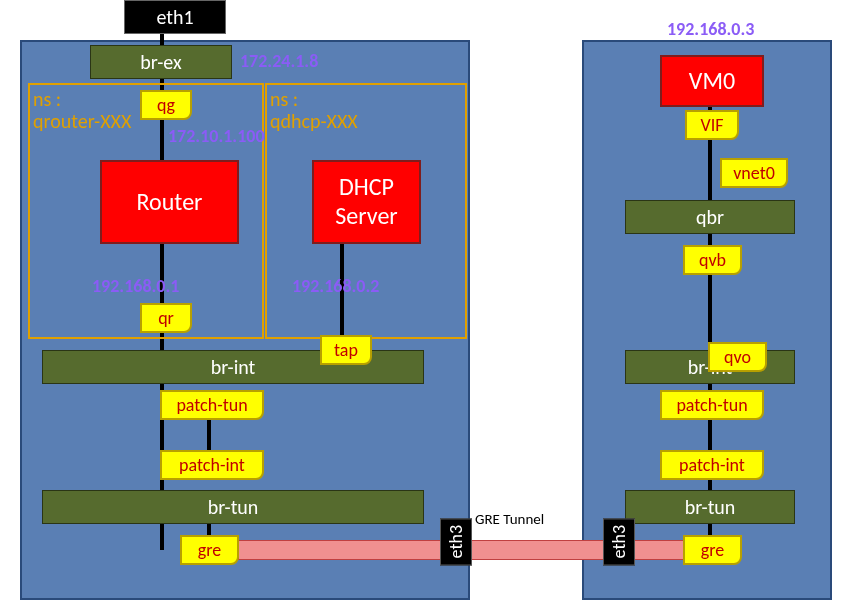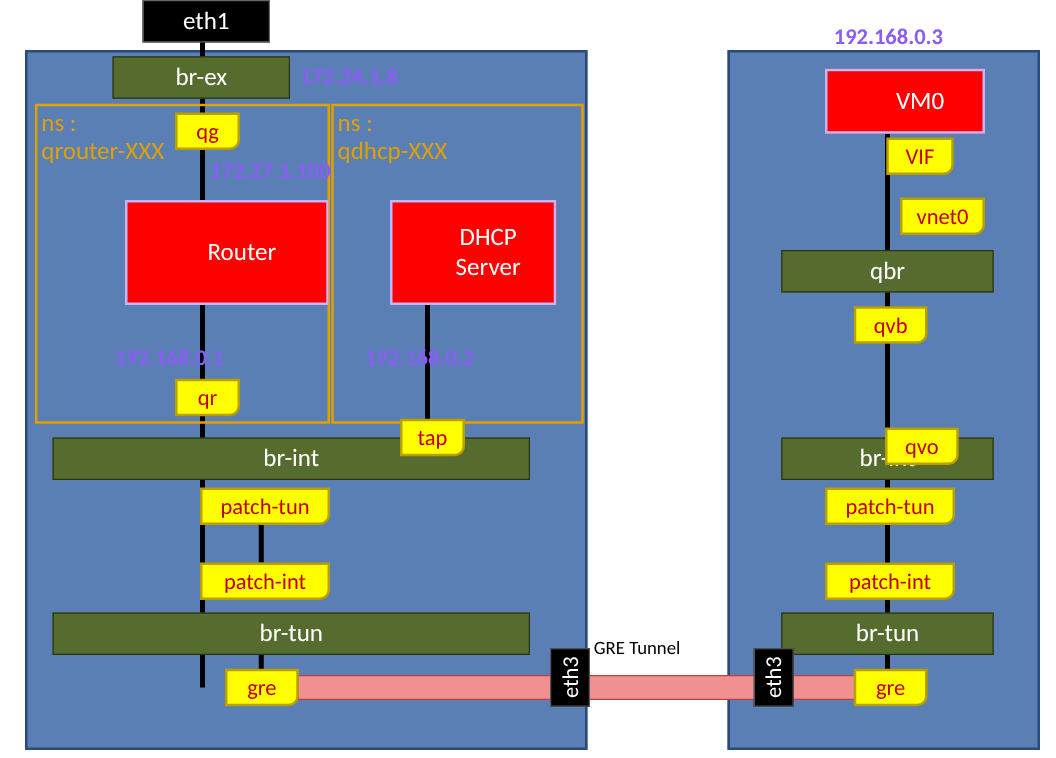--- a/index.html
+++ b/index.html
@@ -52,30 +52,29 @@
     font-size: 18px;
     text-align: center;
     padding: 2px 0;
     z-index: 6;
     border-radius: 0 0 8px 0;
   }
 
   .redbox {
     position: absolute;
     background: #ff0000;
-    border: 2px solid #c4b5fd;
-    color: #fff;
-    font-size: 20px;
+    border: 2px solid #7f1d1d;
+    color: #fff;
+    font-size: 24px;
     text-align: center;
     display: flex;
     align-items: center;
     justify-content: center;
     z-index: 5;
     line-height: 1.2;
-    padding-left: 24px;
   }
 
   .ns-box {
     position: absolute;
     border: 2px solid #e0a000;
     background: transparent;
     z-index: 4;
   }
   .ns-label {
     position: absolute;
@@ -127,42 +126,42 @@
     z-index: 7;
     border: 1px solid #555;
     transform: rotate(180deg);
   }
 </style>
 </head>
 <body>
 
 <div class="host host-left"></div>
 
-<div class="eth-top" style="left:114px; top:0px;">eth1</div>
+<div class="eth-top" style="left:124px; top:0px;">eth1</div>
 
 <div class="line-v" style="left:160px; top:30px; height:520px;"></div>
 <div class="line-v" style="left:340px; top:160px; height:200px;"></div>
 
 <div class="bridge" style="left:90px; top:45px; width:140px;">br-ex</div>
 <div class="ip-label" style="left:240px; top:50px;">172.24.1.8</div>
 
 <div class="ns-box" style="left:28px; top:83px; width:232px; height:252px;"></div>
 <div class="ns-label" style="left:33px; top:88px;">
   <span>ns :</span><br>
   <span>qrouter-XXX</span>
 </div>
 
 <div class="ns-box" style="left:265px; top:83px; width:198px; height:252px;"></div>
 <div class="ns-label" style="left:270px; top:88px;">
   <span>ns :</span><br>
   <span>qdhcp-XXX</span>
 </div>
 
 <div class="port" style="left:140px; top:90px; width:48px;">qg</div>
-<div class="ip-label" style="left:168px; top:125px;">172.27.1.100</div>
+<div class="ip-label" style="left:168px; top:125px;">172.10.1.100</div>
 
 <div class="redbox" style="left:100px; top:160px; width:135px; height:80px;">Router</div>
 
 <div class="redbox" style="left:300px; top:160px; width:105px; height:80px; white-space:pre-line;margin-left:12px;">DHCP
 Server</div>
 
 <div class="ip-label" style="left:92px; top:275px;">192.168.0.1</div>
 <div class="port" style="left:140px; top:303px; width:48px;">qr</div>
 
 <div class="ip-label" style="left:292px; top:275px;">192.168.0.2</div>
@@ -178,21 +177,21 @@
 <div class="line-v" style="left:207px; top:515px; height:25px;"></div>
 <div class="port" style="left:180px; top:535px; width:55px;">gre</div>
 
 <div class="host host-right"></div>
 
 <div class="ip-label" style="left:667px; top:18px;">192.168.0.3</div>
 
 <div class="line-v" style="left:708px; top:95px; height:450px;"></div>
 
 <div class="redbox" style="left:660px; top:55px; width:100px; height:48px;">VM0</div>
-<div class="port" style="left:709px; top:110px; width:50px;">VIF</div>
+<div class="port" style="left:685px; top:110px; width:50px;">VIF</div>
 <div class="port" style="left:678px; top:158px; width:64px;margin-left:42px;">vnet0</div>
 
 <div class="bridge" style="left:625px; top:200px; width:168px;">qbr</div>
 
 <div class="port" style="left:683px; top:245px; width:55px;">qvb</div>
 <div class="port" style="left:708px; top:295px; width:55px;margin-top:47px;">qvo</div>
 
 <div class="bridge" style="left:625px; top:350px; width:168px;">br-int</div>
 
 <div class="port" style="left:660px; top:390px; width:100px;">patch-tun</div>

